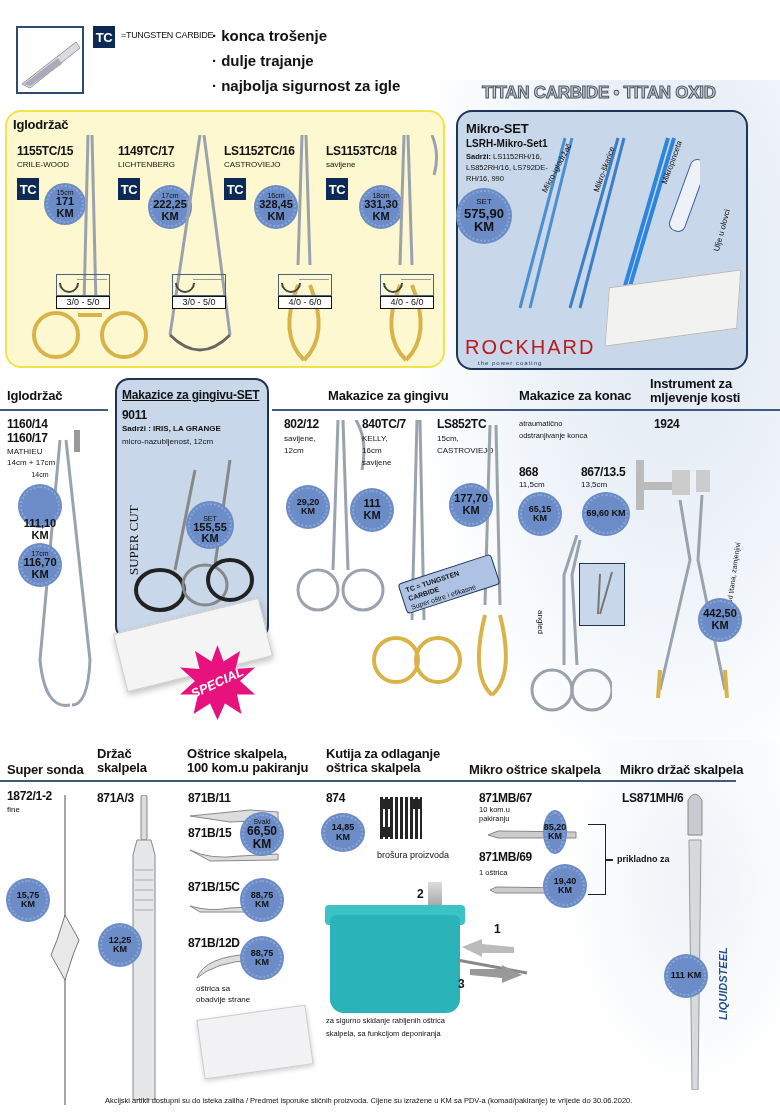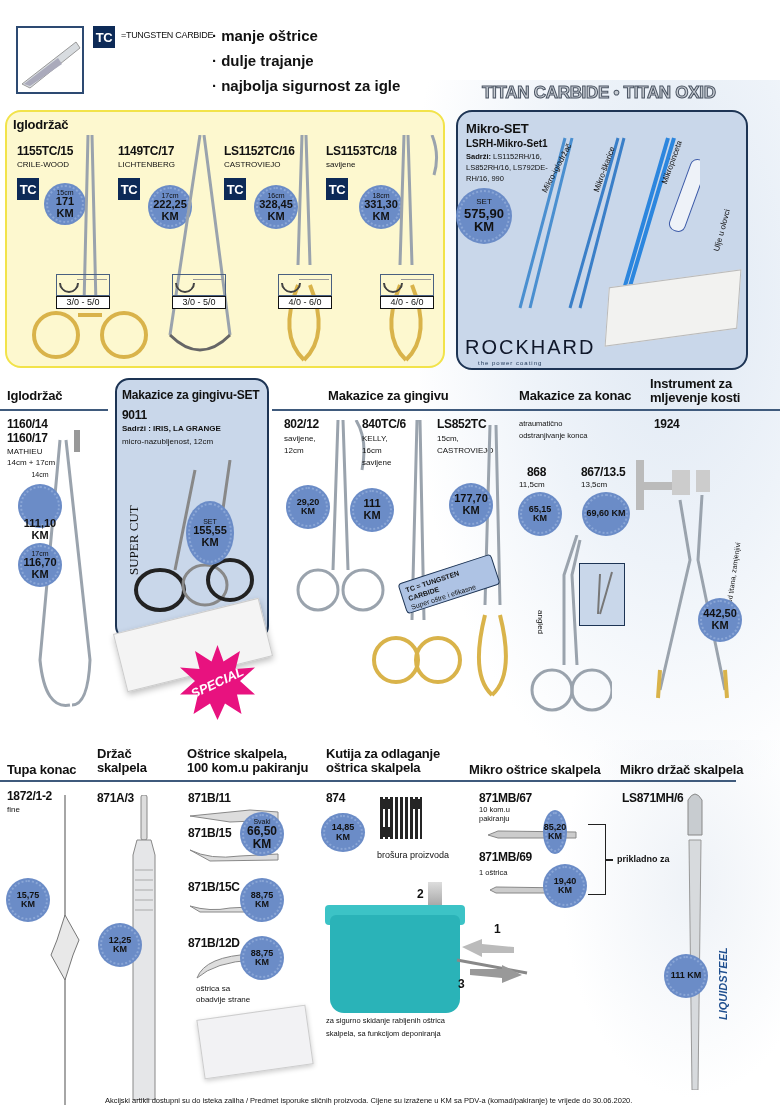--- a/index.html
+++ b/index.html
@@ -56,21 +56,21 @@
 <div class="bg-water2"></div>
 
 <div class="abs" style="left:16px;top:26px;width:68px;height:68px;border:2px solid #2d4a72;background:#fff;">
   <svg width="64" height="64">
       <path d="M4 56 L58 14 L62 20 L12 60 Z" fill="#d8dce0" stroke="#999"></path>
       <path d="M6 56 L40 30 L44 36 L12 58 Z" fill="#aab"></path>
     </svg>
 </div>
 <div class="abs tc-badge" style="left:93px;top:26px;">TC</div>
 <div class="abs" style="left:121px;top:30px;font-size:9px;letter-spacing:-0.3px;">=TUNGSTEN CARBIDE</div>
-<div class="abs" style="left:212px;top:27px;font-size:15px;font-weight:bold;">· manje oštrice</div>
+<div class="abs" style="left:212px;top:27px;font-size:15px;font-weight:bold;">· konca trošenje</div>
 <div class="abs" style="left:212px;top:52px;font-size:15px;font-weight:bold;">· dulje trajanje</div>
 <div class="abs" style="left:212px;top:77px;font-size:15px;font-weight:bold;">· najbolja sigurnost za igle</div>
 <div class="abs" style="left:482px;top:83px;font-size:17px;font-weight:bold;color:#c7ccd3;-webkit-text-stroke:1px #4b5563;letter-spacing:-0.3px;">TITAN CARBIDE • TITAN OXID</div>
 
 <div class="yellow-box"></div>
 <div class="abs section-title" style="left:13px;top:117px;">Iglodržač</div>
 
 <div class="abs code" style="left:17px;top:144px;">1155TC/15</div>
 <div class="abs sub" style="left:17px;top:160px;">CRILE-WOOD</div>
 <div class="abs tc-badge" style="left:17px;top:178px;">TC</div>
@@ -152,27 +152,27 @@
     <path d="M65 20 L20 190 M72 20 L30 190" stroke="#4a8fd0" stroke-width="3"></path>
     <path d="M118 20 L70 190 M124 20 L80 190" stroke="#3a7fc8" stroke-width="3"></path>
     <path d="M168 20 L120 185 M174 20 L125 185" stroke="#2c86de" stroke-width="4"></path>
     <rect x="180" y="40" width="16" height="75" rx="7" fill="#eef2f8" stroke="#3c5aa8" transform="rotate(20 188 77)"></rect>
   </svg>
 <div class="vtext" style="left:540px;top:190px;transform:rotate(-62deg);">Mikro-iglodržač</div>
 <div class="vtext" style="left:592px;top:190px;transform:rotate(-70deg);">Mikro-škarice</div>
 <div class="vtext" style="left:660px;top:182px;transform:rotate(-70deg);">Mikropinceta</div>
 <div class="vtext" style="left:712px;top:250px;transform:rotate(-75deg);">Ulje u olovci</div>
 <div class="abs" style="left:608px;top:278px;width:130px;height:60px;background:#f2f2f0;border:1px solid #bbb;transform:skewX(-12deg) rotate(-8deg);"></div>
-<div class="abs" style="left:465px;top:336px;font-size:20px;color:#0f172a;letter-spacing:2px;">ROCKHARD</div>
+<div class="abs" style="left:465px;top:336px;font-size:20px;color:#b91c1c;letter-spacing:2px;">ROCKHARD</div>
 <div class="abs" style="left:478px;top:360px;font-size:6px;color:#1d3454;letter-spacing:1px;">the power coating</div>
 
 <div class="abs section-title" style="left:7px;top:388px;">Iglodržač</div>
 <div class="rule" style="left:0;top:409px;width:108px;"></div>
 <div class="blue-box2"></div>
-<div class="abs section-title" style="left:122px;top:388px;font-size:12px;">Makazice za gingivu-SET</div>
+<div class="abs section-title" style="left:122px;top:388px;font-size:12px;text-decoration:underline;">Makazice za gingivu-SET</div>
 <div class="abs section-title" style="left:284px;top:388px;padding-left:44px;">Makazice za gingivu</div>
 <div class="abs section-title" style="left:519px;top:388px;">Makazice za konac</div>
 <div class="abs section-title" style="left:650px;top:377px;line-height:1.05;">
     <div>Instrument za</div>
     <div>mljevenje kosti</div>
   </div>
 <div class="rule" style="left:272px;top:409px;width:508px;"></div>
 
 <div class="abs code" style="left:7px;top:417px;">1160/14</div>
 <div class="abs code" style="left:7px;top:431px;">1160/17</div>
@@ -194,21 +194,21 @@
 <div class="abs code" style="left:122px;top:408px;">9011</div>
 <div class="abs" style="left:122px;top:424px;font-size:8px;font-weight:bold;">Sadrži : IRIS, LA GRANGE</div>
 <div class="abs sub" style="left:122px;top:437px;">micro-nazubljenost, 12cm</div>
 <div class="vtext" style="left:126px;top:575px;font-size:13px;font-family:'Liberation Serif',serif;transform:rotate(-90deg);">SUPER CUT</div>
 <svg class="instrument" style="left:120px;top:460px;" width="150" height="160">
     <path d="M75 10 L55 110 M110 0 L95 105" stroke="#888" stroke-width="3"></path>
     <ellipse cx="40" cy="130" rx="24" ry="20" stroke="#222" stroke-width="4" fill="none"></ellipse>
     <ellipse cx="85" cy="125" rx="22" ry="20" stroke="#888" stroke-width="3" fill="none"></ellipse>
     <ellipse cx="110" cy="120" rx="22" ry="20" stroke="#222" stroke-width="4" fill="none"></ellipse>
   </svg>
-<div class="price" style="left:188px;top:503px;width:44px;height:60px;">
+<div class="price" style="left:188px;top:503px;width:44px;height:44px;justify-content:flex-end;">
     <span class="small">SET</span>
     <span class="big">155,55 KM</span>
   </div>
 <div class="abs" style="left:118px;top:615px;width:150px;height:60px;background:#f4f4f4;border:1px solid #ccc;transform:rotate(-14deg);box-shadow:0 3px 6px rgba(0,0,0,0.25);"></div>
 <div class="special">
     <span>SPECIAL</span>
   </div>
 
 <div class="abs code" style="left:284px;top:417px;">802/12</div>
 <div class="abs sub" style="left:284px;top:433px;line-height:1.5;">
@@ -217,21 +217,21 @@
   </div>
 <div class="price" style="left:288px;top:487px;width:40px;height:40px;">
     <span class="big" style="font-size:9px;">29,20 KM</span>
   </div>
 <svg class="instrument" style="left:288px;top:420px;" width="100" height="200">
     <path class="steel" d="M50 0 L45 150 M55 0 L60 150 M68 0 Q80 20 74 50"></path>
     <circle class="steel" cx="30" cy="170" r="20"></circle>
     <circle class="steel" cx="75" cy="170" r="20"></circle>
   </svg>
 
-<div class="abs code" style="left:362px;top:417px;">840TC/6</div>
+<div class="abs code" style="left:362px;top:417px;">840TC/7</div>
 <div class="abs sub" style="left:362px;top:433px;line-height:1.5;">
     <div>KELLY,</div>
     <div>16cm</div>
     <div>savijene</div>
   </div>
 <svg class="instrument" style="left:372px;top:420px;" width="90" height="290">
     <path class="steel" d="M45 0 L40 200 M48 0 L52 200"></path>
     <circle class="gold" cx="24" cy="240" r="22"></circle>
     <circle class="gold" cx="66" cy="240" r="22"></circle>
   </svg>
@@ -250,21 +250,21 @@
   </svg>
 <div class="price" style="left:451px;top:485px;width:40px;height:40px;">
     <span class="big">177,70 KM</span>
   </div>
 <div class="tc-note"><b>TC = TUNGSTEN CARBIDE</b><br><span>Super oštre i efikasne</span></div>
 
 <div class="abs sub" style="left:519px;top:418px;line-height:1.6;font-size:7.5px;">
     <div>atraumatično</div>
     <div>odstranjivanje konca</div>
   </div>
-<div class="abs code" style="left:519px;top:465px;margin-left:8px;">868</div>
+<div class="abs code" style="left:519px;top:465px;">868</div>
 <div class="abs sub" style="left:519px;top:480px;">11,5cm</div>
 <div class="price" style="left:520px;top:494px;width:40px;height:40px;">
     <span class="big" style="font-size:9px;">65,15 KM</span>
   </div>
 <div class="abs code" style="left:581px;top:465px;">867/13.5</div>
 <div class="abs sub" style="left:581px;top:480px;">13,5cm</div>
 <div class="price" style="left:584px;top:494px;width:44px;height:40px;">
     <span class="big" style="font-size:9px;">69,60 KM</span>
   </div>
 <svg class="instrument" style="left:522px;top:535px;" width="90" height="190">
@@ -284,21 +284,21 @@
     <rect x="42" y="30" width="18" height="25" fill="#ccc"></rect>
     <rect x="66" y="30" width="14" height="22" fill="#ccc"></rect>
     <path class="steel" d="M50 60 L60 120 L30 250 M72 55 L68 120 L95 250" stroke-width="5"></path>
     <path class="gold" d="M30 230 L28 258 M95 230 L97 258"></path>
   </svg>
 <div class="vtext" style="left:722px;top:630px;font-size:7px;transform:rotate(-82deg);white-space:nowrap;">nastavci od titana, zamjenjivi</div>
 <div class="price" style="left:700px;top:600px;width:40px;height:40px;">
     <span class="big">442,50 KM</span>
   </div>
 
-<div class="abs section-title" style="left:7px;top:762px;">Tupa konac</div>
+<div class="abs section-title" style="left:7px;top:762px;">Super sonda</div>
 <div class="abs section-title" style="left:97px;top:747px;line-height:1.05;">
     <div>Držač</div>
     <div>skalpela</div>
   </div>
 <div class="abs section-title" style="left:187px;top:747px;line-height:1.05;">
     <div>Oštrice skalpela,</div>
     <div>100 kom.u pakiranju</div>
   </div>
 <div class="abs section-title" style="left:326px;top:747px;line-height:1.05;">
     <div>Kutija za odlaganje</div>

